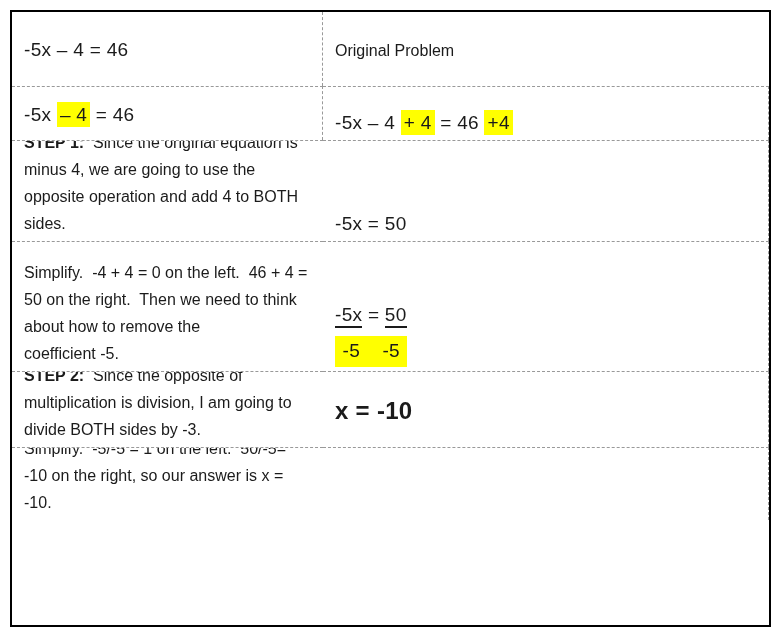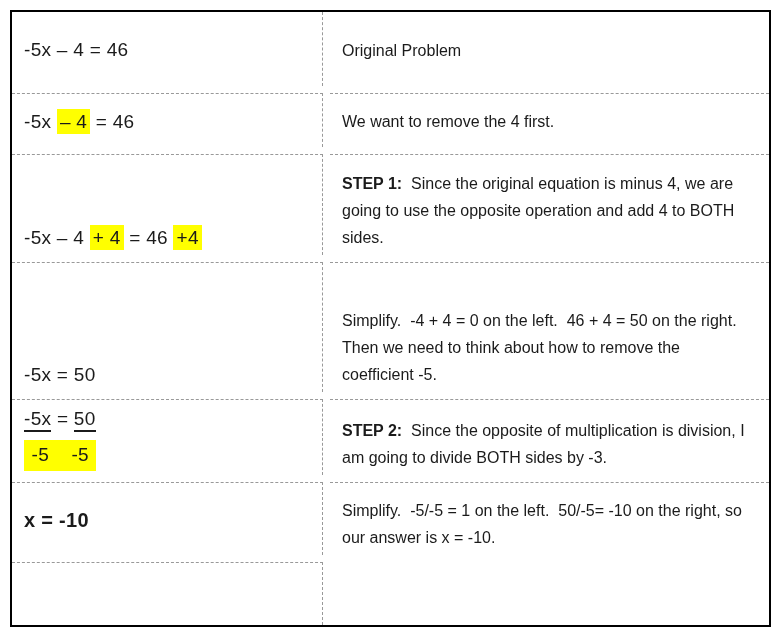--- a/index.html
+++ b/index.html
@@ -12,21 +12,20 @@
   html,body{width:781px;height:636px;background:#ffffff;overflow:hidden;}
   body{font-family:"Liberation Sans","DejaVu Sans",sans-serif;color:var(--text-color);}
 
   .worksheet{
     position:absolute;left:10px;top:10px;width:761px;height:617px;
     border:2px solid var(--border-color);
     background:#ffffff;
     display:grid;
     grid-template-columns:311px 1fr;
     grid-template-rows:74px 54px 101px 130px 76px 73px 1fr;
-    gap:7px;
   }
   .cell{
     padding:6px 10px 4px 12px;
     overflow:hidden;
   }
   .cell.left-col{border-right:1px dashed var(--divider-color);}
   .cell.rule-top{border-top:1px dashed var(--divider-color);}
 
   .v-center{display:flex;flex-direction:column;justify-content:center;}
   .v-top{display:flex;flex-direction:column;justify-content:flex-end;padding-top:7px;}
@@ -56,39 +55,36 @@
   .divisor-line{
     display:inline-block;
     background:var(--hl-color);
     margin-top:8px;
     padding:2px 2px 3px 2px;
     white-space:pre;
   }
   .check-line{display:block;white-space:pre;}
   .r7-left{line-height:26px;padding-top:3px;padding-left:40px;}
   .r7-right{line-height:27px;}
-  .r6-eq{font-size:20px;}
+  .r6-eq{font-size:24px;}
 </style>
 </head>
 <body>
 
 <div class="worksheet">
 
   <div class="cell left-col v-center">
     <div class="eq">-5x – 4 = 46</div>
   </div>
   <div class="cell v-center">
     <div class="expl">Original Problem</div>
   </div>
 
   <div class="cell left-col rule-top v-center">
     <div class="eq"><span>-5x </span><span class="hl">– 4</span><span> = 46</span></div>
-  </div>
-  <div class="cell rule-top v-center">
-    <div class="expl">We want to remove the 4 first.</div>
   </div>
 
   <div class="cell left-col rule-top v-top">
     <div class="eq"><span>-5x – 4 </span><span class="hl">+ 4</span><span> = 46 </span><span class="hl">+4</span></div>
   </div>
   <div class="cell rule-top v-top">
     <div class="expl"><span class="step-label">STEP 1:</span><span>  Since the original equation is minus 4, we are going to use the opposite operation and add 4 to BOTH sides.</span></div>
   </div>
 
   <div class="cell left-col rule-top v-top">

